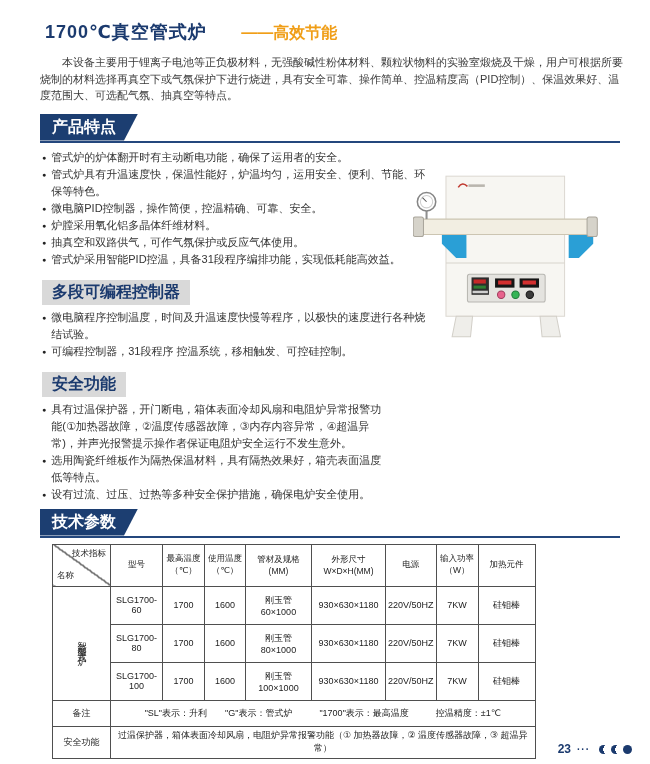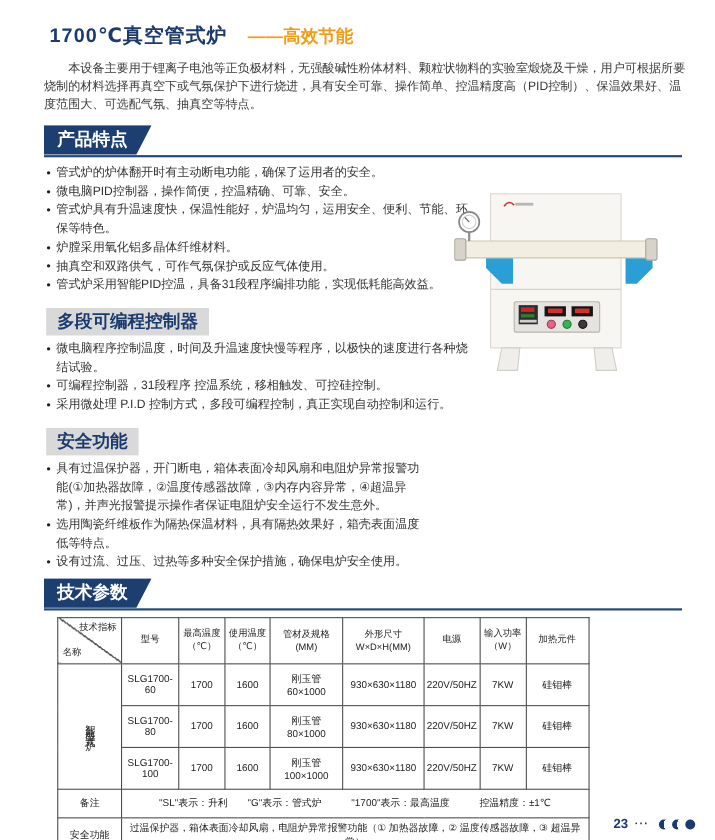--- a/index.html
+++ b/index.html
@@ -3,21 +3,21 @@
 <meta charset="utf-8">
 <style>
   html,body{margin:0;padding:0;background:#fff;}
   .page{position:relative;width:650px;height:764px;background:#fff;overflow:hidden;
         font-family:"Liberation Sans","DejaVu Sans",sans-serif;color:#333;}
   .content{padding:16px 20px 0 40px;}
 
   
   .title-row{margin:4px 0 10px 5px;}
   .main-title{display:inline;font-size:18px;font-weight:bold;color:#1b3a6e;letter-spacing:1px;}
-  .sub-title{display:inline;font-size:16px;font-weight:bold;color:#f09e17;margin-left:14px;}
+  .sub-title{display:inline;font-size:16px;font-weight:bold;color:#f09e17;margin-left:30px;}
 
   .intro{font-size:11px;line-height:16.5px;text-indent:2em;margin:0 0 10px 0;color:#3a3a3a;}
 
   
   .banner{border-bottom:2px solid #24477d;margin:0 10px 6px 0;}
   .banner .chip{display:inline-block;background:#1c3e71;color:#fff;font-size:16px;font-weight:bold;
                 padding:3px 22px 3px 12px;clip-path:polygon(0 0,100% 0,calc(100% - 14px) 100%,0 100%);}
 
   
   ul.blist{list-style:none;margin:4px 0 6px 0;padding:0 0 0 2px;}
@@ -70,25 +70,25 @@
     <div class="banner">
       <span class="chip">产品特点</span>
     </div>
     <ul class="blist narrow">
       <li>
           <span class="dot">●</span>
           <span>管式炉的炉体翻开时有主动断电功能，确保了运用者的安全。</span>
         </li>
       <li>
           <span class="dot">●</span>
+          <span>管式炉具有升温速度快，保温性能好，炉温均匀，运用安全、便利、节能、环保等特色。</span>
+        </li>
+      <li>
+          <span class="dot">●</span>
           <span>微电脑PID控制器，操作简便，控温精确、可靠、安全。</span>
-        </li>
-      <li>
-          <span class="dot">●</span>
-          <span>管式炉具有升温速度快，保温性能好，炉温均匀，运用安全、便利、节能、环保等特色。</span>
         </li>
       <li>
           <span class="dot">●</span>
           <span>炉膛采用氧化铝多晶体纤维材料。</span>
         </li>
       <li>
           <span class="dot">●</span>
           <span>抽真空和双路供气，可作气氛保护或反应气体使用。</span>
         </li>
       <li>
@@ -99,24 +99,20 @@
 
     <div class="subhead">多段可编程控制器</div>
     <ul class="blist narrow">
       <li>
           <span class="dot">●</span>
           <span>微电脑程序控制温度，时间及升温速度快慢等程序，以极快的速度进行各种烧结试验。</span>
         </li>
       <li>
           <span class="dot">●</span>
           <span>可编程控制器，31段程序 控温系统，移相触发、可控硅控制。</span>
-        </li>
-      <li>
-          <span class="dot">●</span>
-          <span>采用微处理 P.I.D 控制方式，多段可编程控制，真正实现自动控制和运行。</span>
         </li>
     </ul>
 
     <div class="subhead">安全功能</div>
     <ul class="blist narrower">
       <li>
           <span class="dot">●</span>
           <span>具有过温保护器，开门断电，箱体表面冷却风扇和电阻炉异常报警功能(①加热器故障，②温度传感器故障，③内存内容异常，④超温异常)，并声光报警提示操作者保证电阻炉安全运行不发生意外。</span>
         </li>
       <li>

